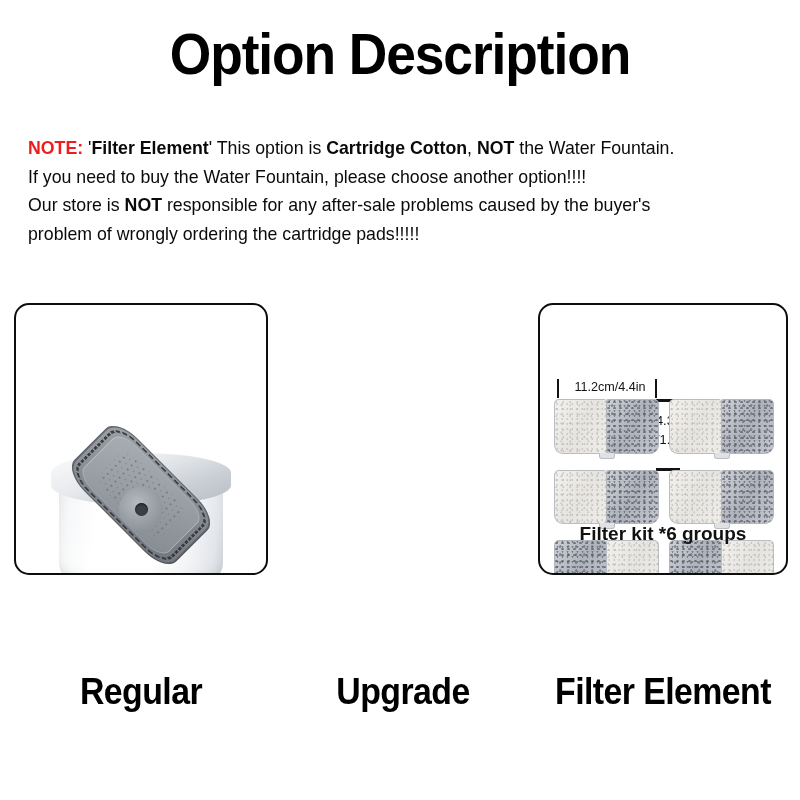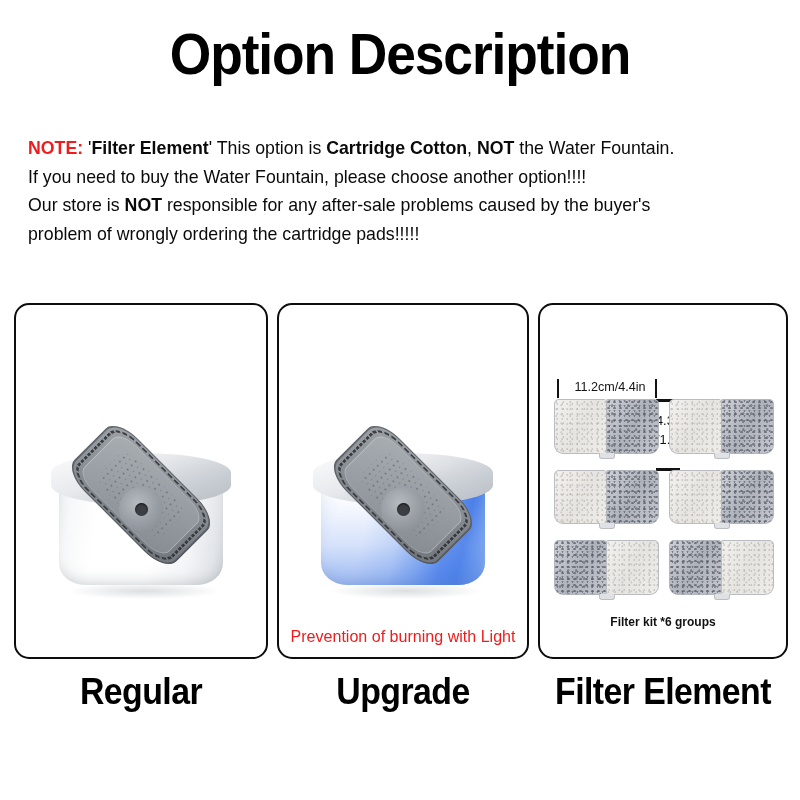--- a/index.html
+++ b/index.html
@@ -53,21 +53,21 @@
   #cards {
     position: absolute;
     top: 303px;
     left: 0;
     width: 800px;
     height: 354px;
   }
   .card {
     position: absolute;
     top: 0;
-    height: 356px;
+    height: 272px;
     border: 2px solid #0d0d0d;
     border-radius: 15px;
     background: #ffffff;
     box-sizing: border-box;
     overflow: hidden;
   }
   #card-regular { left: 14px;  width: 254px; }
   #card-upgrade { left: 277px; width: 252px; }
   #card-filter  { left: 538px; width: 250px; }
 
@@ -333,21 +333,21 @@
     border-top: none;
     box-sizing: border-box;
   }
 
   #filter-kit-caption {
     position: absolute;
     left: 0;
     bottom: 28px;
     width: 100%;
     text-align: center;
-    font-size: 12px;
+    font-size: 19px;
     font-weight: 700;
     color: #111111;
     white-space: nowrap;
   }
 
   
   #option-labels {
     position: absolute;
     top: 670px;
     left: 0;
@@ -398,39 +398,20 @@
             <div class="fb-dots"></div>
           </div>
         </div>
       </div>
       <div class="fb-nozzle">
         <div class="fb-hole"></div>
       </div>
     </div>
   </div>
 
-  <div class="card" id="card-upgrade">
-    <div class="fountain" id="fountain-upgrade">
-      <div class="fb-shadow"></div>
-      <div class="fb-body"></div>
-      <div class="fb-rim"></div>
-      <div class="fb-lid-wrap">
-        <div class="fb-lid">
-          <div class="fb-dashes"></div>
-          <div class="fb-lid-inner">
-            <div class="fb-dots"></div>
-          </div>
-        </div>
-      </div>
-      <div class="fb-nozzle">
-        <div class="fb-hole"></div>
-      </div>
-    </div>
-    <div id="upgrade-caption">Prevention of burning with Light</div>
-  </div>
 
   <div class="card" id="card-filter">
     <div id="filter-art">
 
       <div class="dim-row">
         <span class="dim-tick t-left"></span>
         <span class="dim-tick t-right"></span>
         <span class="dim-label-w">11.2cm/4.4in</span>
       </div>
 

